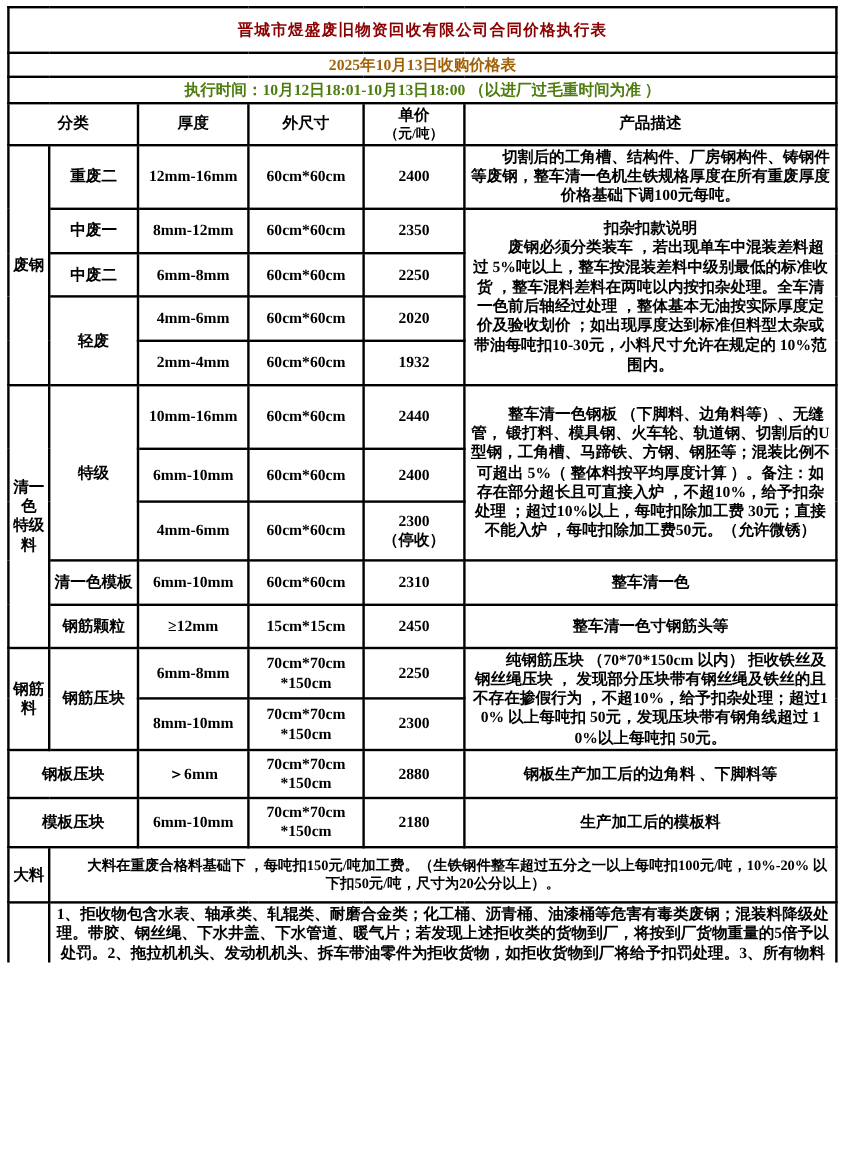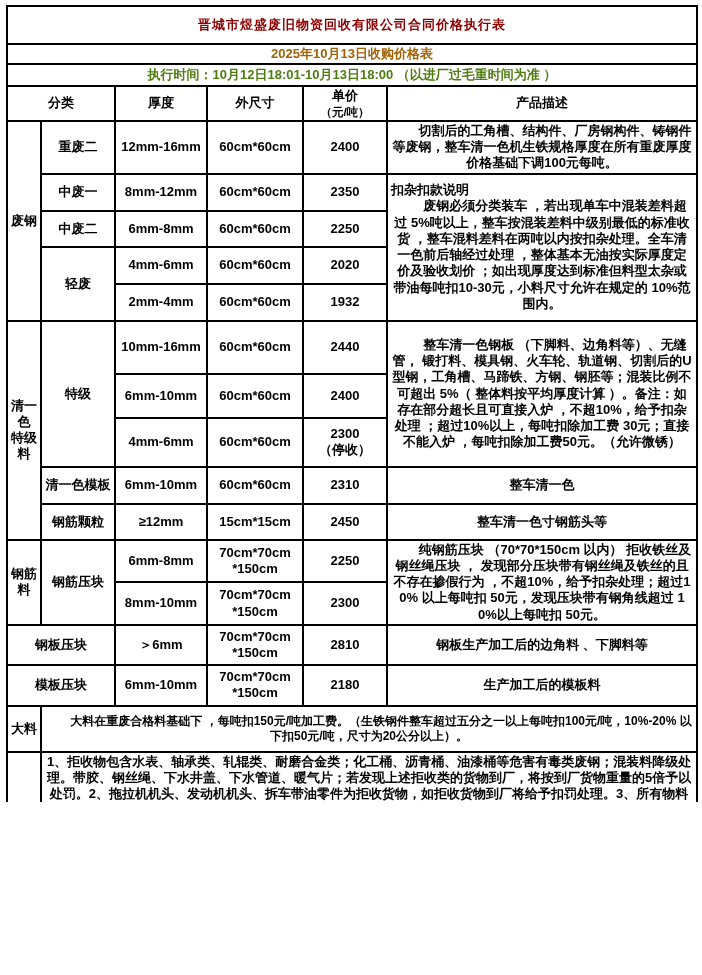--- a/index.html
+++ b/index.html
@@ -2,21 +2,21 @@
 <html><head>
 <meta charset="utf-8">
 <style>
   html,body { margin:0; padding:0; background:#ffffff; }
   .page {
     position:relative;
     width:702px; height:802px;
     box-sizing:border-box;
     padding:5px 6px;
     background:#ffffff;
-    font-family:Liberation Sans, sans-serif;
+    font-family:Liberation Serif, serif;
     font-weight:bold;
     color:#000;
   }
   table.sheet {
     width:690px; height:963px;
     border-collapse:collapse;
     table-layout:fixed;
   }
   table.sheet td {
     border:2px solid #000;
@@ -37,21 +37,21 @@
   .sub        { font-size:12.5px; }
   .pre        { white-space:pre-line; }
   .price      { font-size:13px; white-space:pre-line; }
   .desc {
     text-align:left;
     font-size:11.5px;
     line-height:1.3;
     padding:2px 6px;
   }
   .desc .indent { text-indent:2em; }
-  .desc .center-line { text-align:left; text-indent:0; }
+  .desc .center-line { text-align:center; text-indent:0; }
   .desc-c { font-size:12px; }
   .notes-cell {
     text-align:left;
     font-size:10.8px;
     line-height:1.42;
     padding:3px 6px;
     vertical-align:middle;
   }
   .bigcell-label { font-size:12.5px; }
 </style>
@@ -182,21 +182,21 @@
       <td class="pre">70cm*70cm
 *150cm</td>
       <td class="price">2300</td>
     </tr>
 
     <tr style="height:40px">
       <td colspan="2" class="sub">钢板压块</td>
       <td>＞6mm</td>
       <td class="pre">70cm*70cm
 *150cm</td>
-      <td class="price">2810</td>
+      <td class="price">2880</td>
       <td class="desc-c">钢板生产加工后的边角料 、下脚料等</td>
     </tr>
 
     <tr style="height:41px">
       <td colspan="2" class="sub">模板压块</td>
       <td>6mm-10mm</td>
       <td class="pre">70cm*70cm
 *150cm</td>
       <td class="price">2180</td>
       <td class="desc-c">生产加工后的模板料</td>

